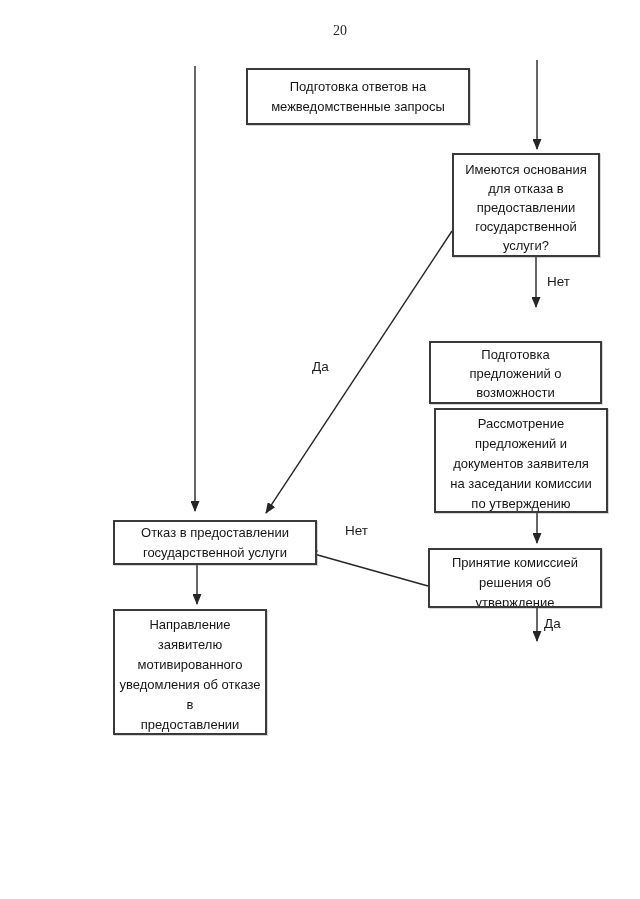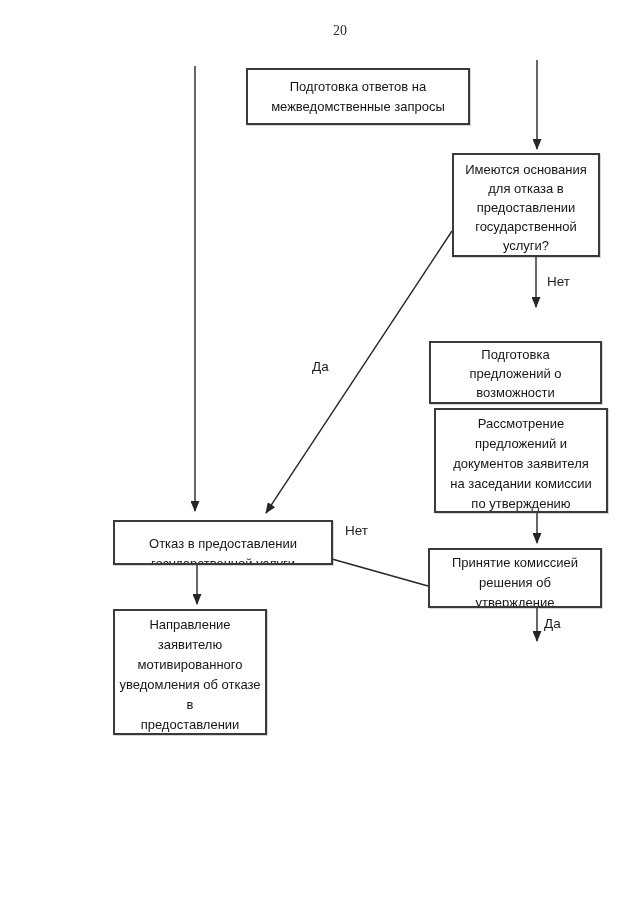--- a/index.html
+++ b/index.html
@@ -44,21 +44,21 @@
     overflow: hidden;
     padding-left: 2px;
     padding-right: 2px;
   }
   .n1 { left:246px; top:68px;  width:224px; height:57px;  padding-top:7px; }
   .n2 { left:452px; top:153px; width:148px; height:104px; padding-top:5px; line-height:19px; }
   .n3 { left:429px; top:312px; width:173px; height:63px;  padding-top:2px; line-height:19px;margin-top:29px; }
   .n4 { left:428px; top:408px; width:174px; height:105px; padding-top:4px;margin-left:6px; }
   .n5 { left:428px; top:548px; width:174px; height:60px;  padding-top:3px; }
   .n6 { left:428px; top:646px; width:174px; height:81px;  padding-top:4px; }
-  .n7 { left:113px; top:520px; width:220px; height:45px;  padding-top:12px; }
+  .n7 { left:113px; top:520px; width:204px; height:45px;  padding-top:1px; }
   .n8 { left:113px; top:609px; width:154px; height:126px; padding-top:4px;text-align:center; }
   .elabel {
     position: absolute;
     font-size: 13.5px;
     color: #1c1c1c;
     background: #ffffff;
     line-height: 15px;
   }
   .l-no1  { left:547px; top:274px; }
   .l-yes1 { left:312px; top:359px; }

